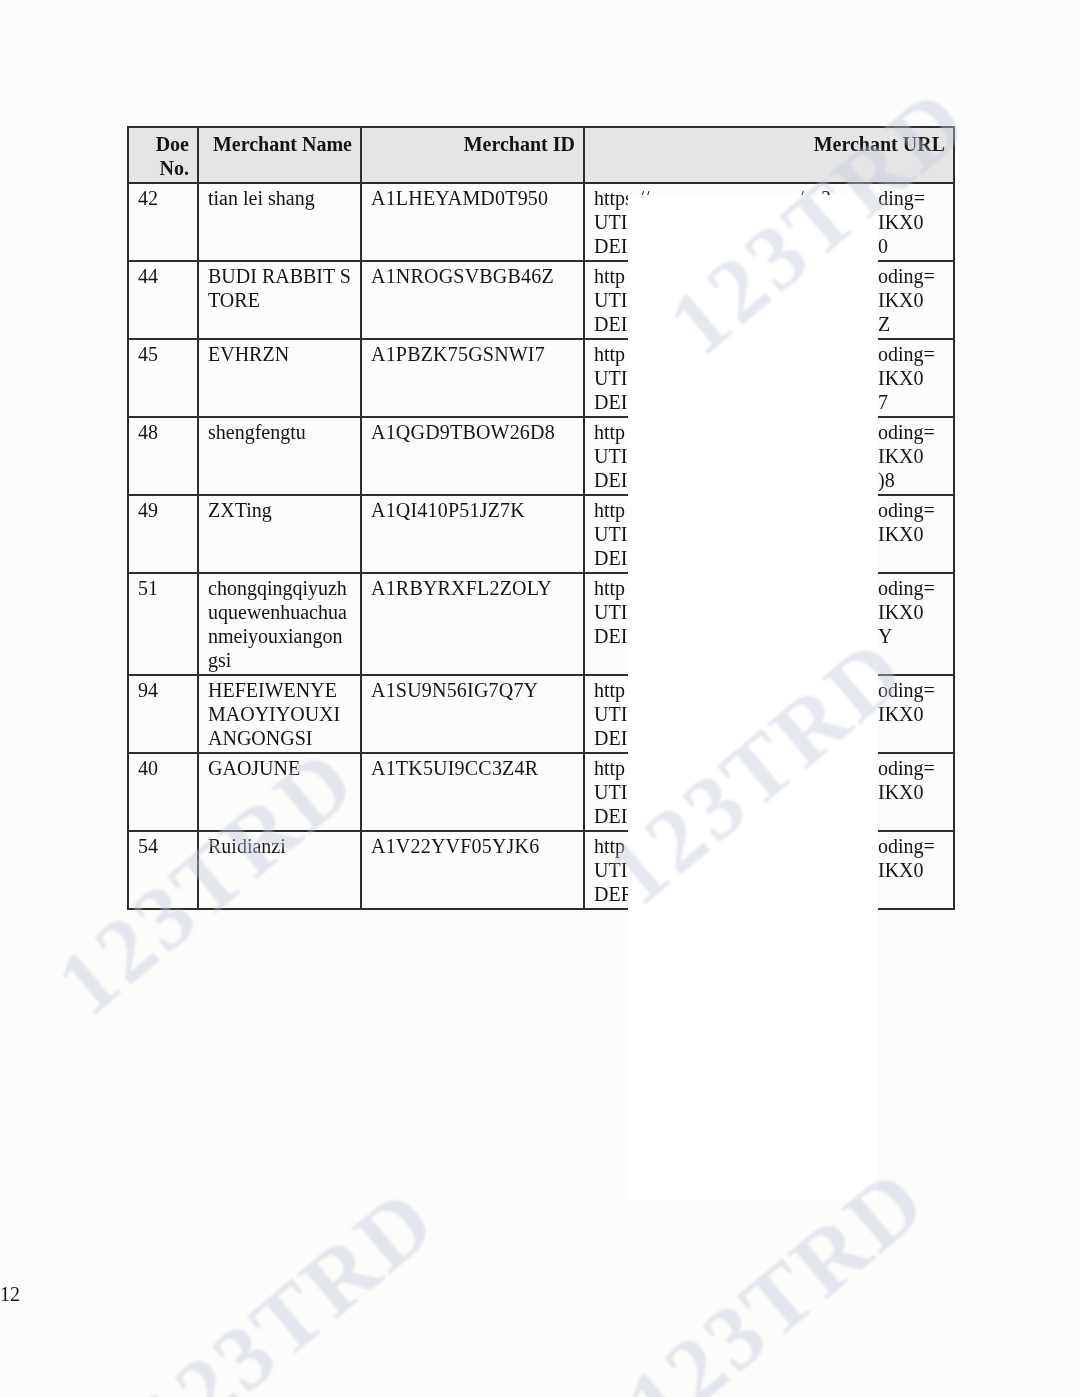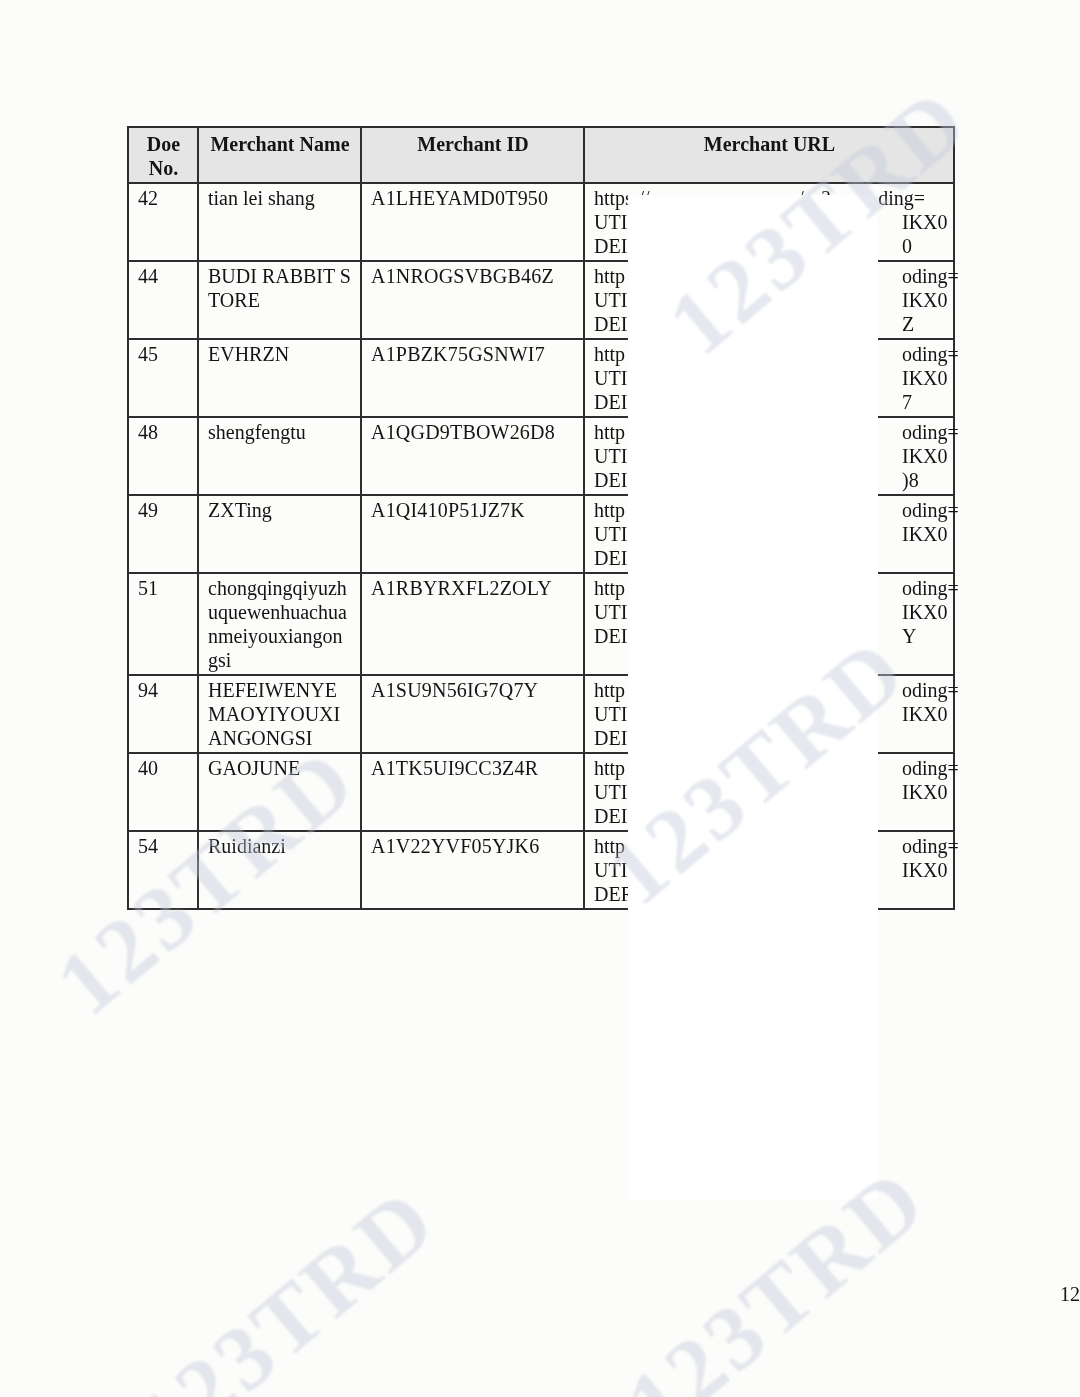--- a/index.html
+++ b/index.html
@@ -23,31 +23,31 @@
   }
   table.merchants th, table.merchants td {
     border:2px solid #2e2e2e;
     vertical-align:top;
     padding:2px 8px 2px 9px;
     font-size:20px;
     line-height:24px;
   }
   table.merchants thead th {
     background:#e5e5e5;
-    text-align:center;
+    text-align:right;
     font-weight:bold;
     height:44px;
     padding-top:4px;
   }
   td.name { word-break:break-all; }
   td.id   { letter-spacing:0.2px; }
   td.url  { position:relative; }
 
   .uline { position:relative; height:24px; white-space:nowrap; }
-  .uline .ur { position:absolute; left:300px; top:0;margin-left:8px; }
+  .uline .ur { position:absolute; left:276px; top:0;margin-left:8px; }
   .uline .full { white-space:nowrap; display:inline-block; }
 
   
   .redaction {
     position:absolute;
     left:628px; top:195px;
     width:250px; height:1004px;
     background:#ffffff;
     z-index:3;
   }
@@ -68,21 +68,21 @@
   }
   .wm1 { left:640px; top:168px; }
   .wm2 { left:28px;  top:828px; }
   .wm3 { left:578px; top:718px; }
   .wm4 { left:108px; top:1268px; }
   .wm5 { left:598px; top:1248px; }
 
   .page-number {
     position:absolute;
     left:0; right:0; top:1283px;
-    text-align:right;
+    text-align:left;
     font-size:20px;
     z-index:2;
   }
 </style>
 </head>
 <body>
 
 <div class="page">
 
   <div class="wm wm1">123TRD</div>

